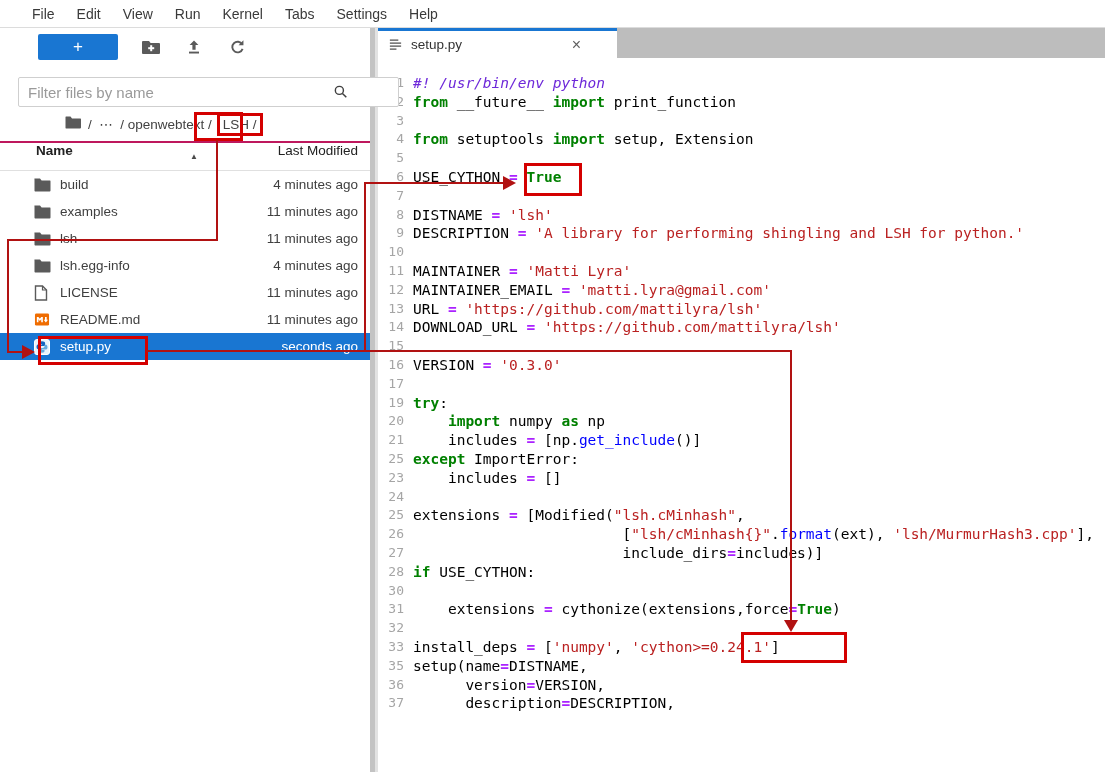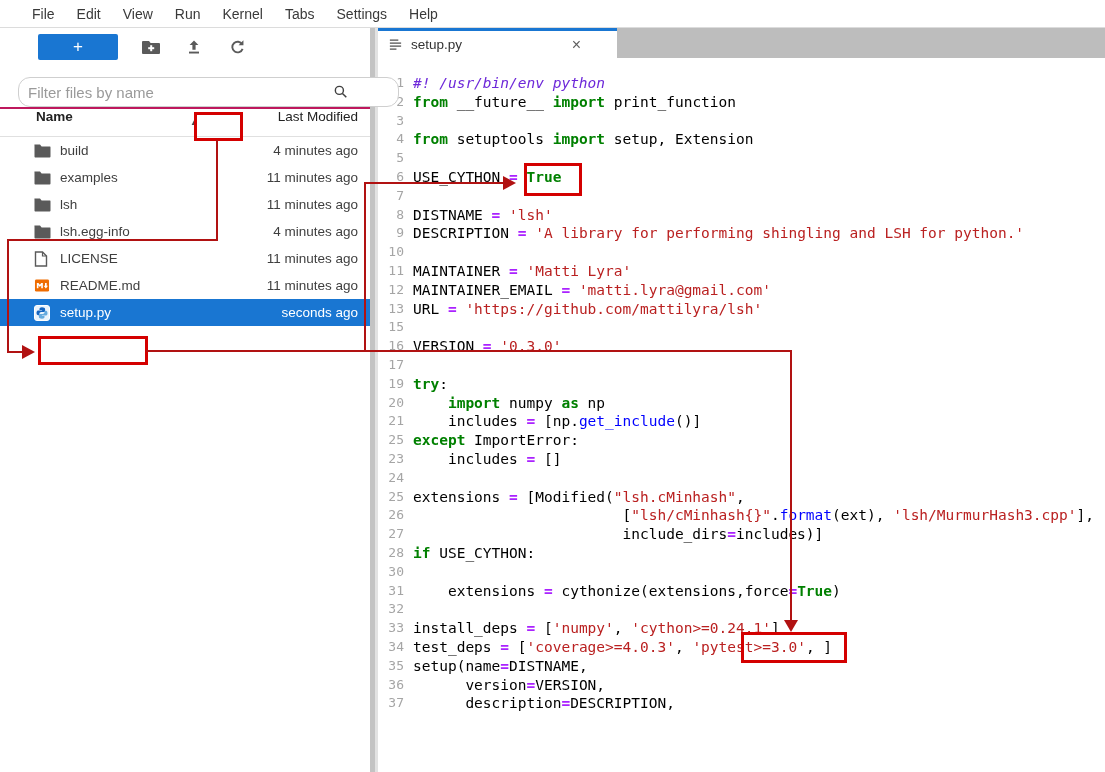--- a/index.html
+++ b/index.html
@@ -10,21 +10,21 @@
   .menu-item{font-size:14px;color:#3a3a3a;padding:0 11px;cursor:default}
   
   #main{display:flex;height:744px}
   
   #filebrowser{width:370px;background:#fff;display:flex;flex-direction:column;flex-shrink:0}
   #fb-toolbar{height:38px;display:flex;align-items:center;padding-left:38px}
   #new-launcher-btn{width:80px;height:26px;background:var(--brand);border:none;border-radius:2px;
     color:#fff;font-size:17px;line-height:24px;text-align:center}
   .tb-icon{width:20px;height:20px;margin-left:23px;display:flex;align-items:center;justify-content:center}
   #fb-filter{position:relative;margin:11px 12px 0 18px}
-  #filter-input{width:338px;height:28px;border:1px solid #cfcfcf;border-radius:12px;
+  #filter-input{width:338px;height:28px;border:1px solid #cfcfcf;border-radius:2px;
     font-size:15px;color:#333;padding:0 32px 0 9px;outline:none;font-family:"Liberation Sans",sans-serif}
   #filter-input::placeholder{color:#9a9a9a}
   #search-ic{position:absolute;right:10px;top:7px}
   #breadcrumb{height:34px;display:flex;align-items:center;padding-left:35px;font-size:13.5px;color:#424242}
   #breadcrumb .seg{margin-right:4px;white-space:pre}
   #bc-current{border:3px solid var(--ann-box);padding:1px 3px;margin-left:1px}
   #fb-header{height:27px;display:flex;align-items:flex-start;border-top:2px solid #be185d;
     border-bottom:1px solid #e0e0e0;padding:0 12px 0 36px;position:relative;font-size:13.5px;color:#222}
   #col-name{font-weight:bold}
   #sort-arrow{position:absolute;left:190px;top:9px;font-size:8px;color:#4a4a4a}
@@ -120,20 +120,29 @@
     <div id="fb-filter">
       <input id="filter-input" type="text" placeholder="Filter files by name" style="">
       <span id="search-ic">
         <svg width="15" height="15" viewBox="0 0 16 16">
             <circle cx="6.8" cy="6.8" r="4.3" fill="none" stroke="#3f3f3f" stroke-width="1.5"></circle>
             <line x1="10.1" y1="10.1" x2="14.2" y2="14.2" stroke="#3f3f3f" stroke-width="1.6"></line>
           </svg>
       </span>
     </div>
 
+    <div id="breadcrumb">
+      <span class="seg" style="margin-right:7px">
+        <svg width="16" height="13" viewBox="0 0 16 13">
+            <path d="M.5.5h5l1.5 2h8.5a1 1 0 0 1 .5 1v8a1 1 0 0 1-1 1h-14a1 1 0 0 1-.5-1v-10a1 1 0 0 1 .5-1z" fill="#5a5a5a"></path>
+          </svg>
+      </span>
+      <span class="seg">/  ⋯  / openwebtext /</span>
+      <span class="seg" id="bc-current">LSH /</span>
+    </div>
 
     <div id="fb-header">
       <span id="col-name">Name</span>
       <span id="sort-arrow">▲</span>
       <span id="col-modified">Last Modified</span>
     </div>
 
     <div id="fb-rows">
         <div class="fb-row">
           <span class="f-icon">
@@ -272,20 +281,24 @@
         </div>
         <div class="cl">
           <span class="ln">12</span>
           <span class="cd"><span>MAINTAINER_EMAIL </span><span class="tk-o">=</span><span> </span><span class="tk-s">'matti.lyra@gmail.com'</span></span>
         </div>
         <div class="cl">
           <span class="ln">13</span>
           <span class="cd"><span>URL </span><span class="tk-o">=</span><span> </span><span class="tk-s">'https://github.com/mattilyra/lsh'</span></span>
         </div>
         <div class="cl">
+          <span class="ln">14</span>
+          <span class="cd"><span>DOWNLOAD_URL </span><span class="tk-o">=</span><span> </span><span class="tk-s">'https://github.com/mattilyra/lsh'</span></span>
+        </div>
+        <div class="cl">
           <span class="ln">15</span>
           <span class="cd"></span>
         </div>
         <div class="cl">
           <span class="ln">16</span>
           <span class="cd"><span>VERSION </span><span class="tk-o">=</span><span> </span><span class="tk-s">'0.3.0'</span></span>
         </div>
         <div class="cl">
           <span class="ln">17</span>
           <span class="cd"></span>
@@ -338,24 +351,20 @@
           <span class="ln">31</span>
           <span class="cd"><span>    extensions </span><span class="tk-o">=</span><span> cythonize(extensions,force</span><span class="tk-o">=</span><span class="tk-k">True</span><span>)</span></span>
         </div>
         <div class="cl">
           <span class="ln">32</span>
           <span class="cd"></span>
         </div>
         <div class="cl">
           <span class="ln">33</span>
           <span class="cd"><span>install_deps </span><span class="tk-o">=</span><span> [</span><span class="tk-s">'numpy'</span><span>, </span><span class="tk-s">'cython&gt;=0.24.1'</span><span>]</span></span>
-        </div>
-        <div class="cl">
-          <span class="ln">34</span>
-          <span class="cd"><span>test_deps </span><span class="tk-o">=</span><span> [</span><span class="tk-s">'coverage&gt;=4.0.3'</span><span>, </span><span class="tk-s">'pytest&gt;=3.0'</span><span>, ]</span></span>
         </div>
         <div class="cl">
           <span class="ln">35</span>
           <span class="cd"><span>setup(name</span><span class="tk-o">=</span><span>DISTNAME,</span></span>
         </div>
         <div class="cl">
           <span class="ln">36</span>
           <span class="cd"><span>      version</span><span class="tk-o">=</span><span>VERSION,</span></span>
         </div>
         <div class="cl">

